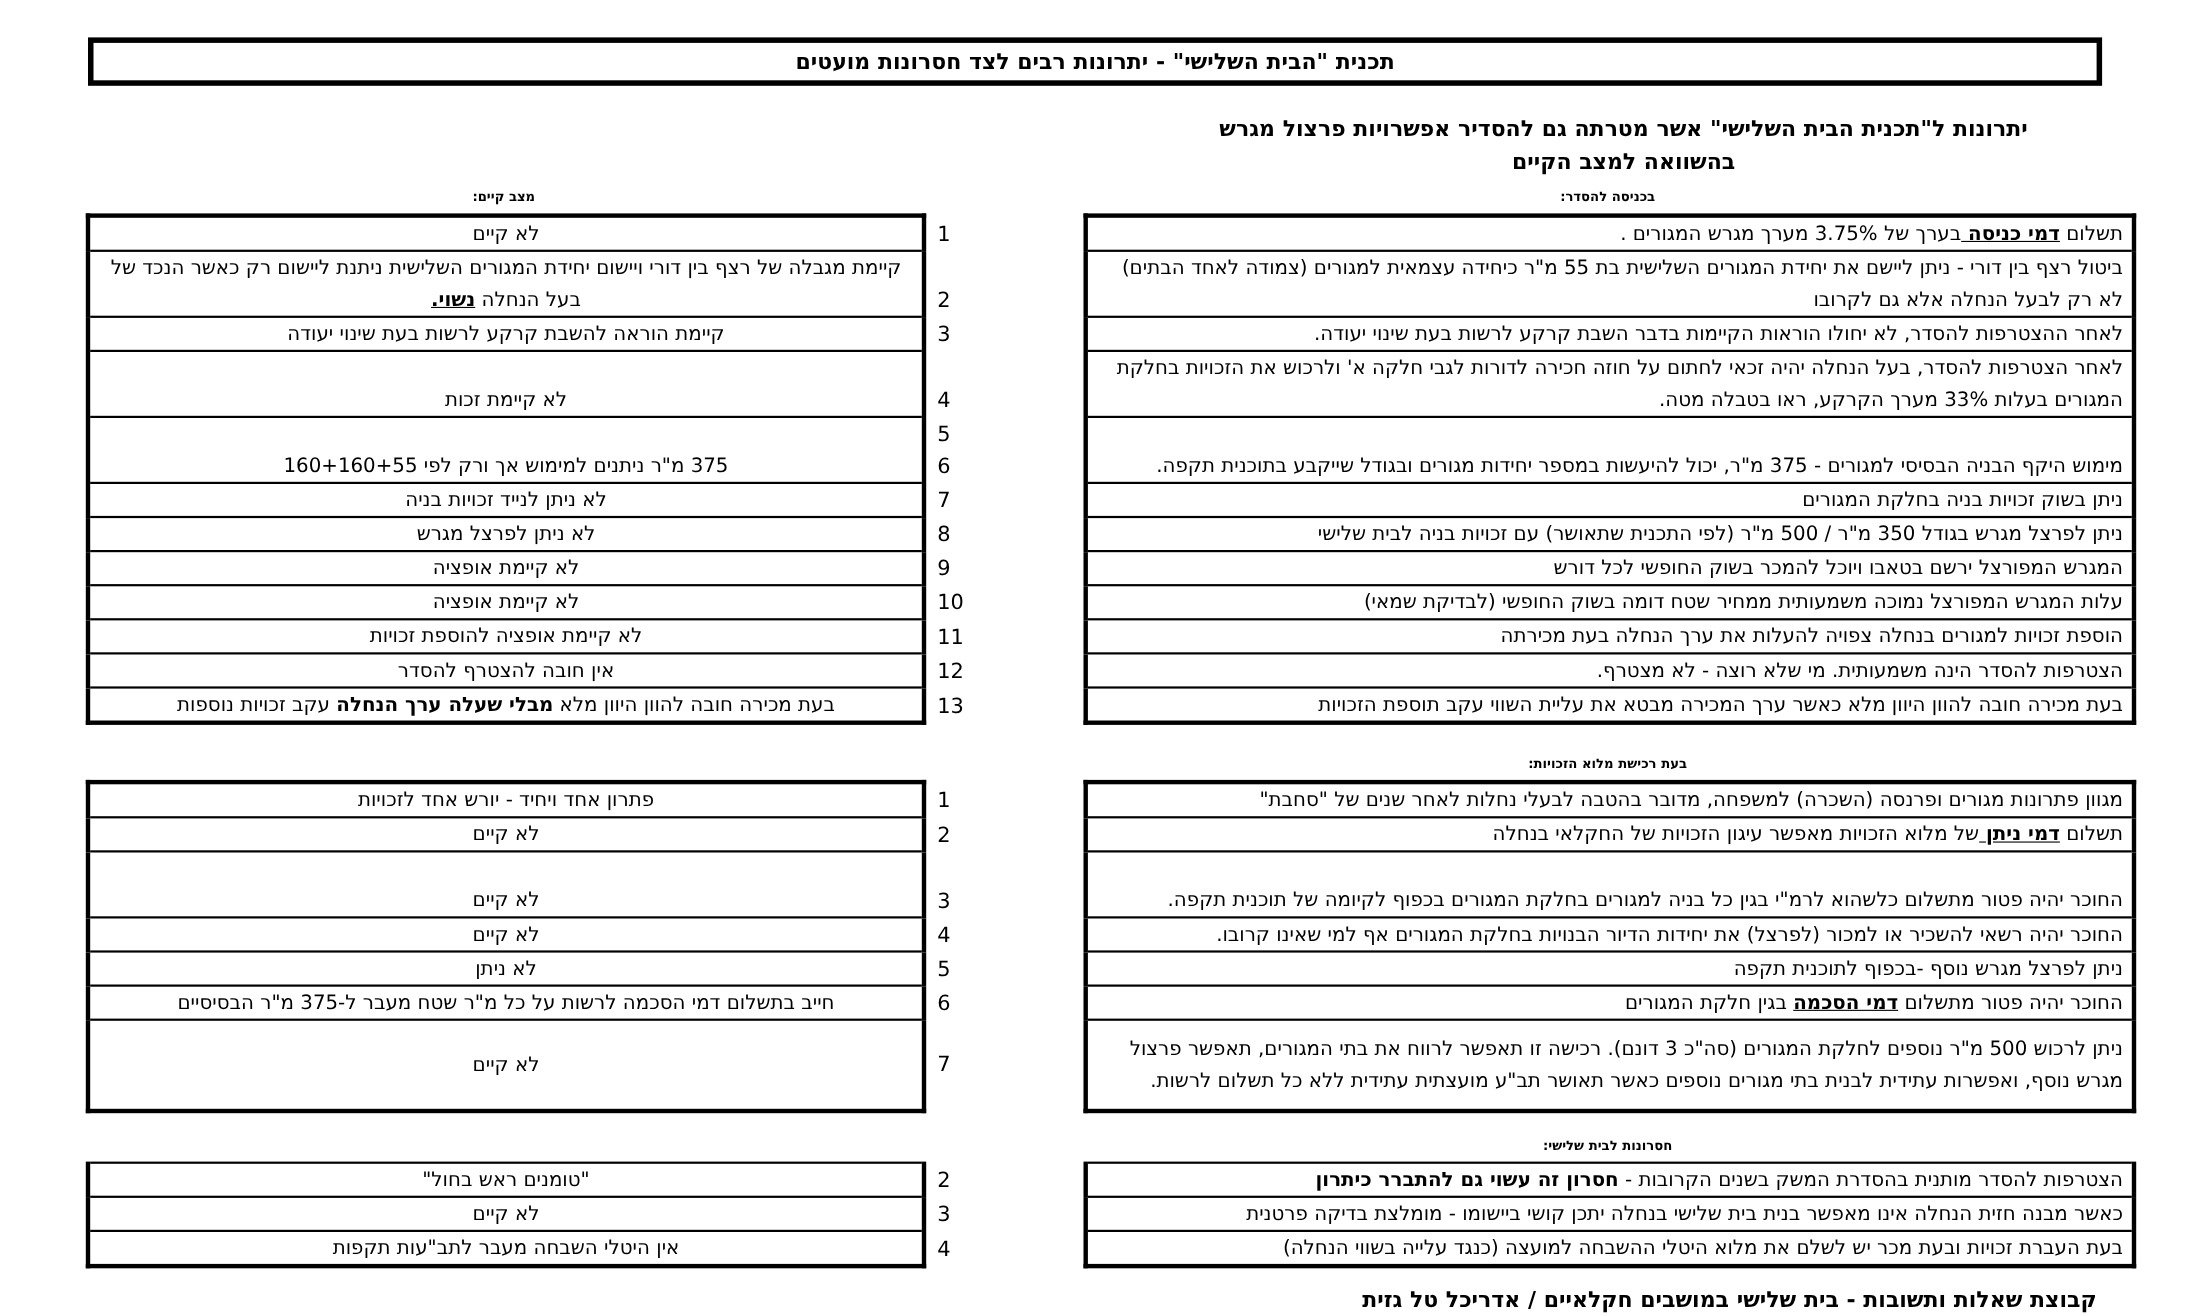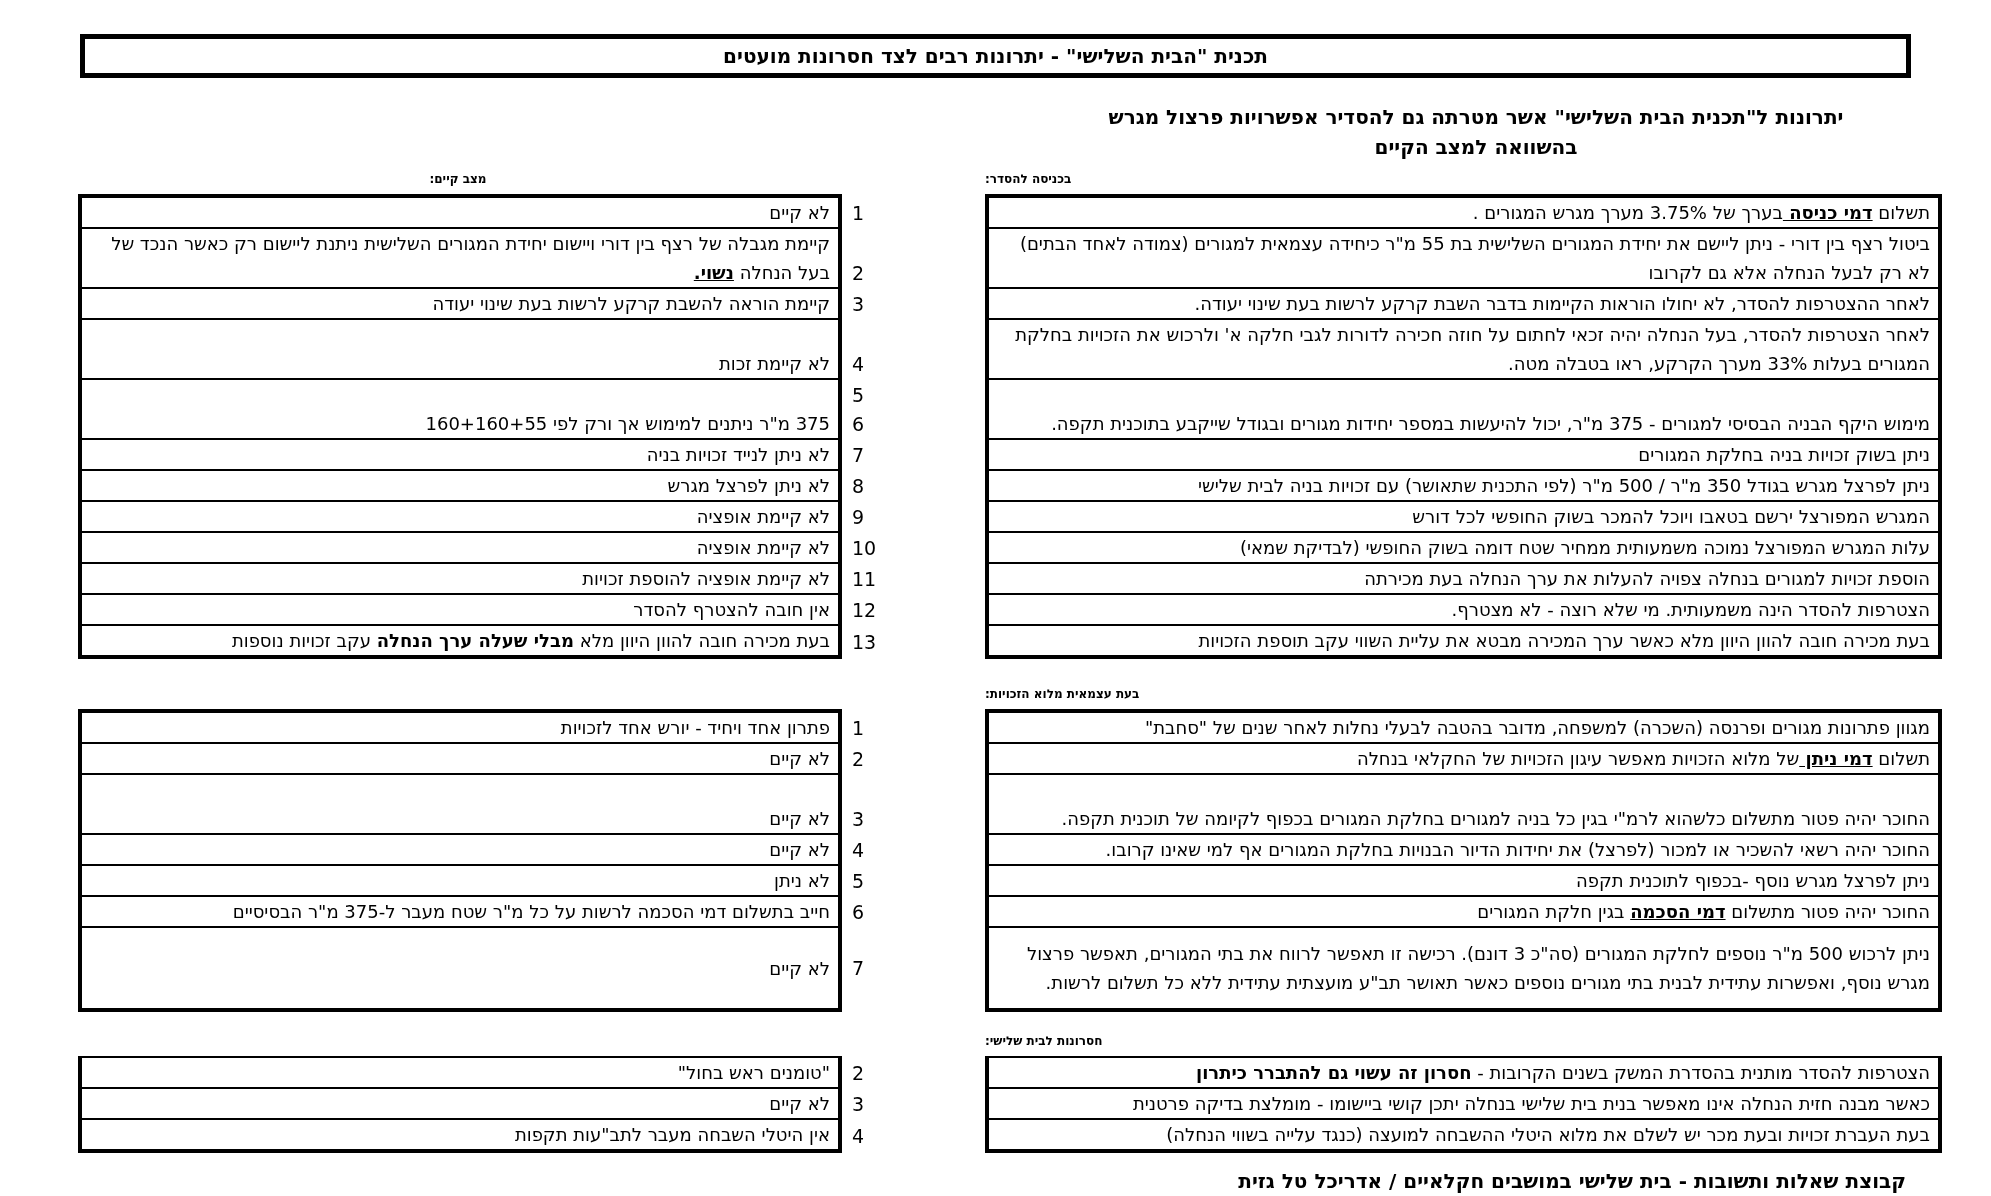--- a/index.html
+++ b/index.html
@@ -6,26 +6,26 @@
   body{width:1991px;height:1196px;font-family:"DejaVu Sans","Liberation Sans",sans-serif;color:#000;}
   .page{position:relative;width:1991px;height:1196px;background:#fff;overflow:hidden;}
   .title-box{margin:34px 80px 0 80px;border:5px solid #000;text-align:center;
     font-weight:bold;font-size:20px;line-height:26px;padding:4px 6px;direction:rtl;}
   .subtitle{direction:rtl;font-weight:bold;font-size:20px;line-height:30px;
     margin:24px 75px 0 auto;width:880px;text-align:center;}
   .content{margin:0 53px 0 78px;width:1860px;}
   .headers{display:flex;direction:ltr;margin-top:2px;font-weight:bold;font-size:12px;line-height:30px;}
   .h-left{width:760px;text-align:center;direction:rtl;}
   .h-gap{width:147px;}
-  .h-right{width:953px;text-align:left;direction:rtl;}
+  .h-right{width:953px;text-align:center;direction:rtl;}
   table.cmp{table-layout:fixed;width:1860px;border-collapse:collapse;direction:ltr;}
   col.c-l{width:760px;} col.c-n{width:147px;} col.c-r{width:953px;}
   td{font-size:18px;line-height:29px;vertical-align:bottom;word-wrap:break-word;}
   td.lcell{border:2px solid #000;border-left-width:4px;border-right-width:4px;
-    direction:rtl;padding:0 8px;}
+    text-align:center;direction:rtl;padding:0 8px;}
   td.rcell{border:2px solid #000;border-left-width:4px;border-right-width:4px;
     text-align:right;direction:rtl;padding:0 8px;margin-top:28px;}
   td.ncell{border:none;text-align:left;padding:0 0 0 10px;font-size:19px;}
   tr.first td.lcell,tr.first td.rcell{border-top-width:4px;}
   tr.last td.lcell,tr.last td.rcell{border-bottom-width:4px;}
   tr.h2 td{height:58px;}
   tr.h3 td{height:80px;}
   td.vmid{vertical-align:middle;}
   .bu{font-weight:bold;text-decoration:underline;}
   .b{font-weight:bold;}
@@ -147,21 +147,21 @@
           <td class="rcell"><span>בעת מכירה חובה להוון היוון מלא כאשר ערך המכירה מבטא את עליית השווי עקב תוספת הזכויות</span></td>
         </tr>
       </tbody>
     </table>
 
     <div class="sec-gap1"></div>
 
     <div class="headers">
       <div class="h-left"></div>
       <div class="h-gap"></div>
-      <div class="h-right">בעת עצמאית מלוא הזכויות:</div>
+      <div class="h-right">בעת רכישת מלוא הזכויות:</div>
     </div>
 
     <table class="cmp">
       <colgroup>
           <col class="c-l">
           <col class="c-n">
           <col class="c-r">
         </colgroup>
       <tbody>
         <tr class="first">

